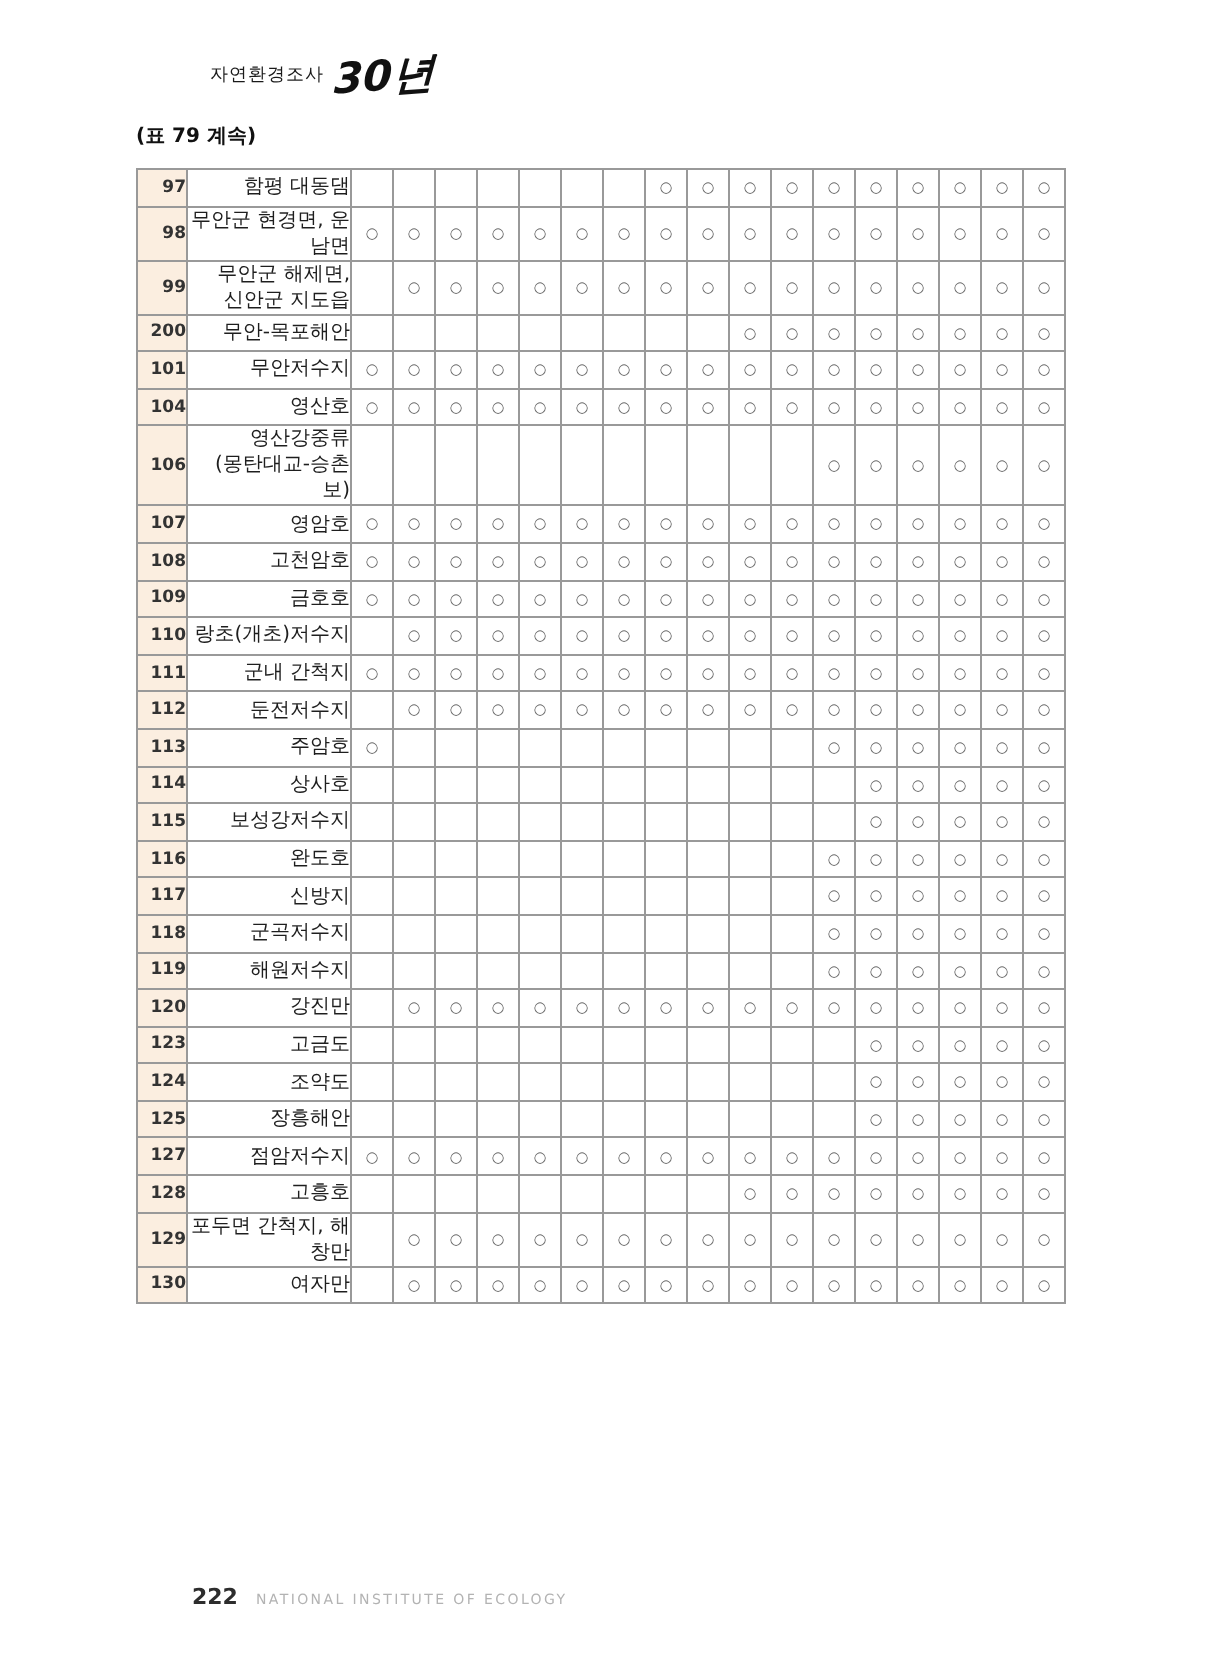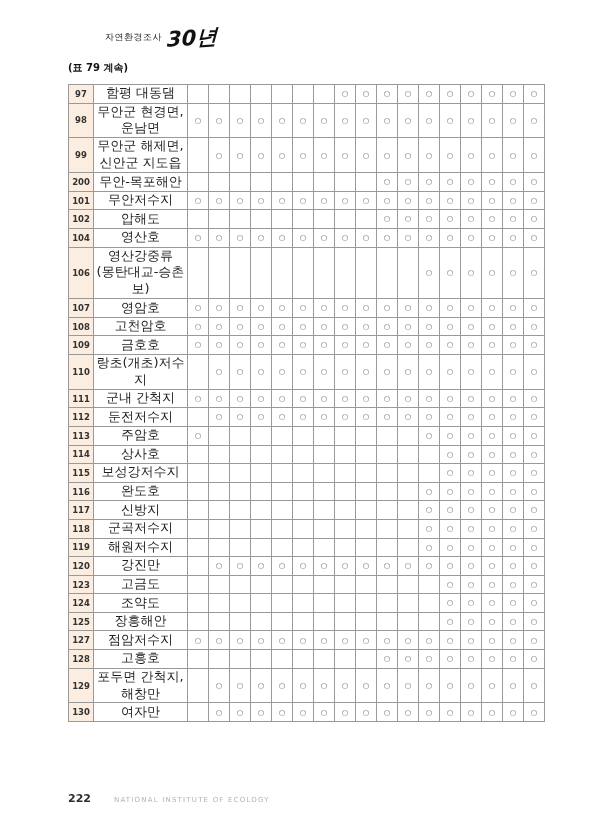--- a/index.html
+++ b/index.html
@@ -37,36 +37,36 @@
   }
   table.survey td{
     border:1px solid var(--border);
     padding:0;
     height:18.6px;
     overflow:hidden;
   }
   tr.tall td{height:27px;}
   td.num{
     width:25px;background:var(--row-num-bg);
-    font-size:8.5px;text-align:center;color:#333;font-weight:bold;
+    font-size:8.5px;text-align:right;color:#333;font-weight:bold;
   }
   td.name{
-    width:94px;font-size:13px;color:#1e1e1e;
-    text-align:center;padding:1px 2px 1px 6px;
+    width:82px;font-size:10px;color:#1e1e1e;
+    text-align:right;padding:1px 2px 1px 6px;
     white-space:pre-line;line-height:1.3;
   }
   td.mark{
     width:21px;text-align:center;
     font-size:7.5px;color:var(--circle);line-height:1;
   }
 
   
-  .footer{position:absolute;left:68px;top:792px;display:flex;align-items:baseline;}
+  .footer{position:absolute;left:96px;top:792px;display:flex;align-items:baseline;}
   .page-number{font-size:11px;font-weight:bold;color:#2d2d2d;}
-  .institute{font-size:7px;letter-spacing:1.2px;color:#b3b3b3;margin-left:23px;}
+  .institute{font-size:7px;letter-spacing:1.2px;color:#b3b3b3;margin-left:9px;}
 </style>
 </head>
 <body>
 
 <div class="page">
 
   <div class="brand">
     <span class="brand-text">자연환경조사</span>
     <span class="brand-logo">30년</span>
   </div>
@@ -175,41 +175,20 @@
           <td class="mark">○</td>
           <td class="mark">○</td>
           <td class="mark">○</td>
           <td class="mark">○</td>
           <td class="mark">○</td>
           <td class="mark">○</td>
           <td class="mark">○</td>
           <td class="mark">○</td>
         </tr>
         <tr>
-          <td class="num">102</td>
-          <td class="name">압해도</td>
-          <td class="mark"></td>
-          <td class="mark"></td>
-          <td class="mark"></td>
-          <td class="mark"></td>
-          <td class="mark"></td>
-          <td class="mark"></td>
-          <td class="mark"></td>
-          <td class="mark"></td>
-          <td class="mark"></td>
-          <td class="mark">○</td>
-          <td class="mark">○</td>
-          <td class="mark">○</td>
-          <td class="mark">○</td>
-          <td class="mark">○</td>
-          <td class="mark">○</td>
-          <td class="mark">○</td>
-          <td class="mark">○</td>
-        </tr>
-        <tr>
           <td class="num">104</td>
           <td class="name">영산호</td>
           <td class="mark">○</td>
           <td class="mark">○</td>
           <td class="mark">○</td>
           <td class="mark">○</td>
           <td class="mark">○</td>
           <td class="mark">○</td>
           <td class="mark">○</td>
           <td class="mark">○</td>

